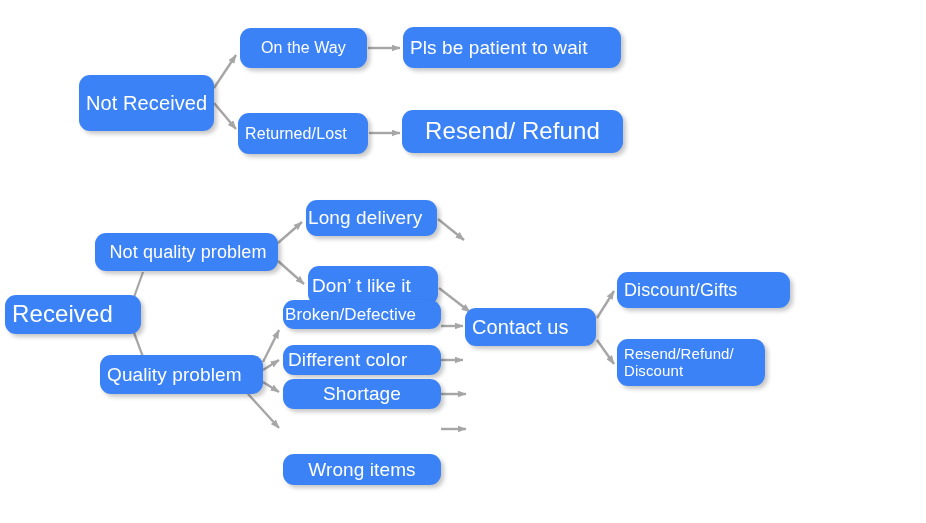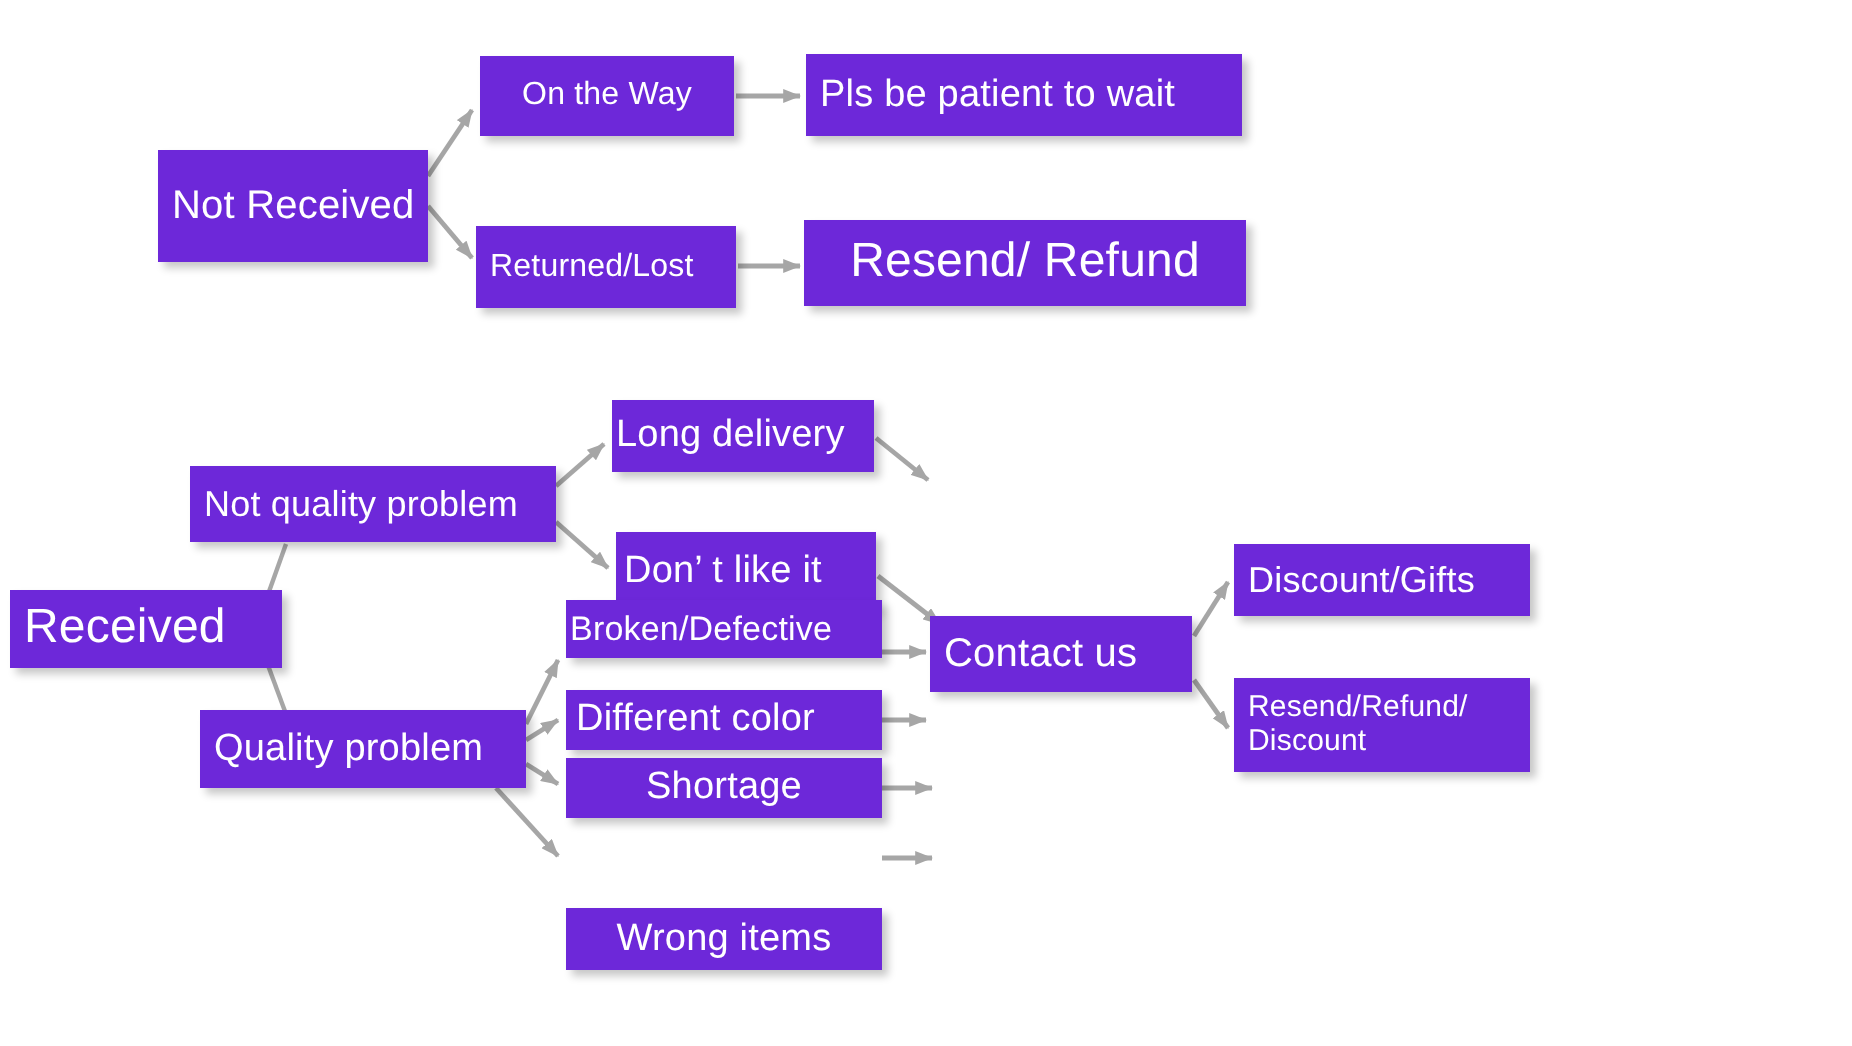--- a/index.html
+++ b/index.html
@@ -11,32 +11,33 @@
     position: relative;
     width: 926px;
     height: 523px;
     background: #ffffff;
     overflow: hidden;
     font-family: "Liberation Sans", sans-serif;
   }
   .node {
     position: absolute;
     box-sizing: border-box;
-    background: #6d28d9;
+    background: #3b82f6;
     color: #ffffff;
     display: flex;
     align-items: center;
     justify-content: center;
     text-align: center;
     line-height: 1.12;
     letter-spacing: 0.1px;
     box-shadow: 3px 3px 4px rgba(0,0,0,0.22);
     white-space: pre-line;
     padding: 0 4px;
     z-index: 3;
+    border-radius: 11px;
   }
   .node.left {
     justify-content: flex-start;
     text-align: left;
     padding-left: 7px;
   }
   svg.edges {
     position: absolute;
     left: 0;
     top: 0;
@@ -142,21 +143,21 @@
   </div>
 
   <div class="node" style="left:402px; top:110px; width:221px; height:43px; font-size:24px;">
     <span>Resend/ Refund</span>
   </div>
 
   <div class="node left" style="left:5px; top:295px; width:136px; height:39px; font-size:24px;">
     <span>Received</span>
   </div>
 
-  <div class="node left" style="left:95px; top:233px; width:183px; height:38px; font-size:18px;">
+  <div class="node left" style="left:95px; top:233px; width:183px; height:38px; font-size:18px;justify-content:center;">
     <span>Not quality problem</span>
   </div>
 
   <div class="node left" style="left:100px; top:355px; width:163px; height:39px; font-size:19px;">
     <span>Quality problem</span>
   </div>
 
   <div class="node left" style="left:306px; top:200px; width:131px; height:36px; font-size:19px; padding-left:2px;">
     <span>Long delivery</span>
   </div>
@@ -178,21 +179,21 @@
   </div>
 
   <div class="node" style="left:283px; top:414px; width:158px; height:31px; font-size:19px;margin-top:40px;">
     <span>Wrong items</span>
   </div>
 
   <div class="node left" style="left:465px; top:308px; width:131px; height:38px; font-size:20px;">
     <span>Contact us</span>
   </div>
 
-  <div class="node left" style="left:617px; top:272px; width:148px; height:36px; font-size:18px;">
+  <div class="node left" style="left:617px; top:272px; width:173px; height:36px; font-size:18px;">
     <span>Discount/Gifts</span>
   </div>
 
   <div class="node left" style="left:617px; top:339px; width:148px; height:47px; font-size:15px; align-items:center;">
     <span>Resend/Refund/
 Discount</span>
   </div>
 
 </div>
 

